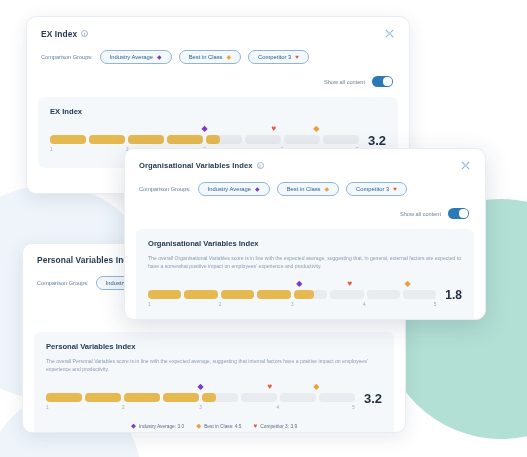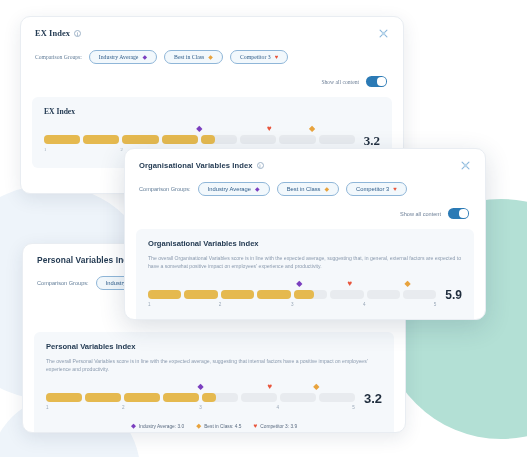--- a/index.html
+++ b/index.html
@@ -29,21 +29,21 @@
   }
 
   .card {
     position: absolute;
     background: #ffffff;
     border-radius: 10px;
     border: 1px solid #e9edf2;
     box-shadow: 0 5px 18px rgba(25,50,80,0.10);
   }
   
-  #card-ex      { left: 20px;  top: 16px;  width: 384px; height: 178px; font-family: Liberation Serif, serif; }
+  #card-ex      { left: 26px;  top: 16px;  width: 384px; height: 178px; }
   
   #card-personal{ left: 22px;  top: 243px; width: 384px; height: 190px; }
   
   #card-org     { left: 124px; top: 148px; width: 362px; height: 172px;
                   box-shadow: 0 7px 26px rgba(25,50,80,0.16); }
 
   .card-head {
     display:flex; align-items:center; justify-content:space-between;
     padding: 11px 14px 0 14px;
   }
@@ -355,21 +355,21 @@
               <div class="seg"></div>
           </div>
           <div class="ticks">
               <span class="tick" style="left: 0%; transform: none;">1</span>
               <span class="tick" style="left: 25%;">2</span>
               <span class="tick" style="left: 50%;">3</span>
               <span class="tick" style="left: 75%;">4</span>
               <span class="tick" style="left: 100%; transform: translateX(-100%);">5</span>
             </div>
         </div>
-        <div class="score sm">5.9</div>
+        <div class="score sm">1.8</div>
       </div>
       <div class="legend">
           <div class="legend-item">
             <span class="gl" style="color: rgb(123, 63, 191);">◆</span>
           </div>
           <div class="legend-item">
             <span class="gl" style="color: rgb(232, 163, 61);">◆</span>
           </div>
           <div class="legend-item">
             <span class="gl" style="color: rgb(232, 85, 60);">♥</span>

